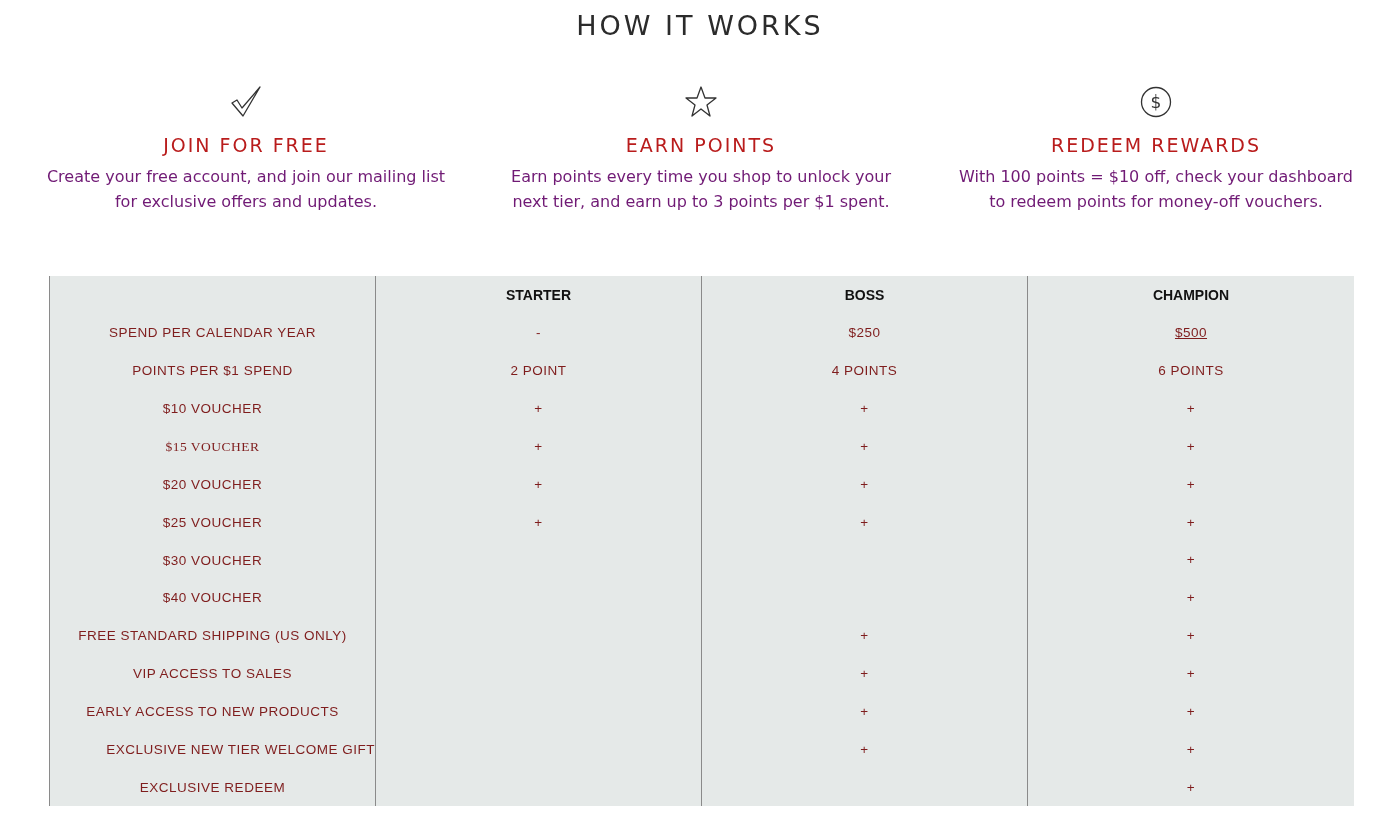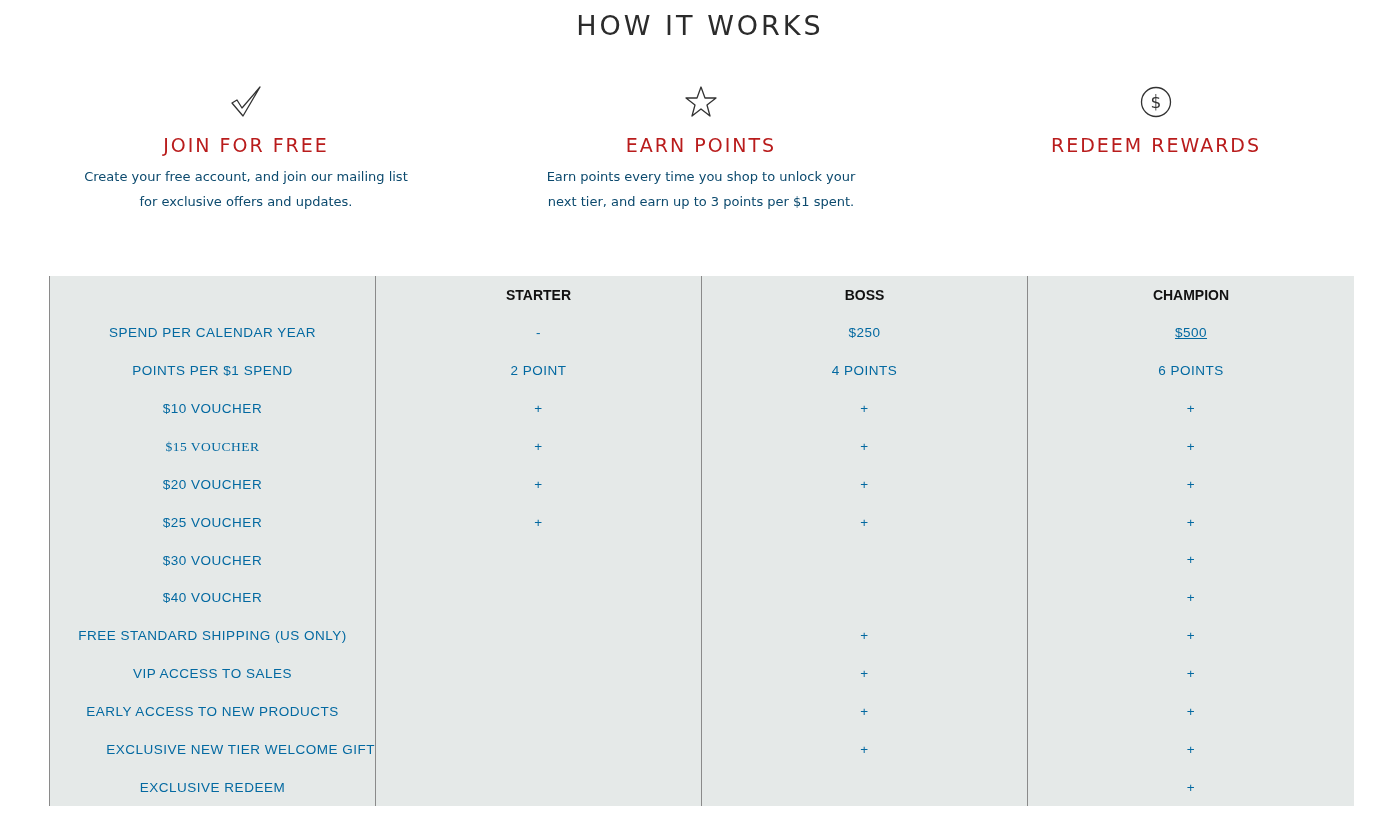--- a/index.html
+++ b/index.html
@@ -1,24 +1,24 @@
 <!DOCTYPE html>
 <html><head>
 <meta charset="utf-8">
 <style>
   html, body { margin: 0; padding: 0; background: #ffffff; }
   body { width: 1388px; height: 826px; overflow: hidden; position: relative; font-family: "Liberation Sans", sans-serif; color: #222; }
   .title { position: absolute; left: 0; top: 10px; width: 1400px; text-align: center; font-family: "DejaVu Sans", sans-serif; font-size: 27px; letter-spacing: 3px; color: #2b2b2b; font-weight: 400; }
   .step { position: absolute; top: 84px; width: 420px; text-align: center; }
   .step .icon { height: 36px; display: flex; justify-content: center; align-items: center; }
   .step .heading { margin-top: 14px; font-family: "DejaVu Sans", sans-serif; font-size: 19px; letter-spacing: 2px; color: #b91c1c; }
-  .step .desc { margin-top: 8px; font-family: "DejaVu Sans", sans-serif; font-size: 13px; line-height: 25px; color: #0c4a6e; }
+  .step .desc { margin-top: 8px; font-family: "DejaVu Sans", sans-serif; font-size: 16px; line-height: 25px; color: #701a75; }
   .table { position: absolute; left: 49px; top: 276px; width: 1305px; height: 530px; background: #e5e9e8; }
   .col { position: absolute; top: 0; height: 530px; box-sizing: border-box; border-left: 1px solid #8a8a8a; }
-  .cell { position: absolute; left: 0; width: 100%; height: 38px; line-height: 38px; text-align: center; font-size: 13.5px; letter-spacing: 0.5px; color: #0369a1; }
+  .cell { position: absolute; left: 0; width: 100%; height: 38px; line-height: 38px; text-align: center; font-size: 13.5px; letter-spacing: 0.5px; color: #7f1d1d; }
   .cell.head { font-weight: 700; font-size: 14px; letter-spacing: 0; color: #111; }
 </style>
 </head>
 <body>
 
 <div class="title">HOW IT WORKS</div>
 
 <div class="step" style="left:36px;">
   <div class="icon">
     <svg width="34" height="34" viewBox="0 0 34 34">
@@ -46,20 +46,24 @@
 </div>
 
 <div class="step" style="left:946px;">
   <div class="icon">
     <svg width="34" height="34" viewBox="0 0 34 34">
         <circle cx="17" cy="17" r="14.5" fill="none" stroke="#333" stroke-width="1.3"></circle>
         <text x="17" y="23" text-anchor="middle" font-family="DejaVu Sans, sans-serif" font-size="17" fill="#333">$</text>
       </svg>
   </div>
   <div class="heading">REDEEM REWARDS</div>
+  <div class="desc">
+    <div>With 100 points = $10 off, check your dashboard</div>
+    <div>to redeem points for money-off vouchers.</div>
+  </div>
 </div>
 
 <div class="table" id="tbl">
     <div class="col" style="left: 0px; width: 326px;">
       <div class="cell head" style="top: 0px;"></div>
       <div class="cell" style="top: 38px;">SPEND PER CALENDAR YEAR</div>
       <div class="cell" style="top: 75.9px;">POINTS PER $1 SPEND</div>
       <div class="cell" style="top: 113.8px;">$10 VOUCHER</div>
       <div class="cell" style="top: 151.7px; font-family: Liberation Serif, serif;">$15 VOUCHER</div>
       <div class="cell" style="top: 189.6px;">$20 VOUCHER</div>

